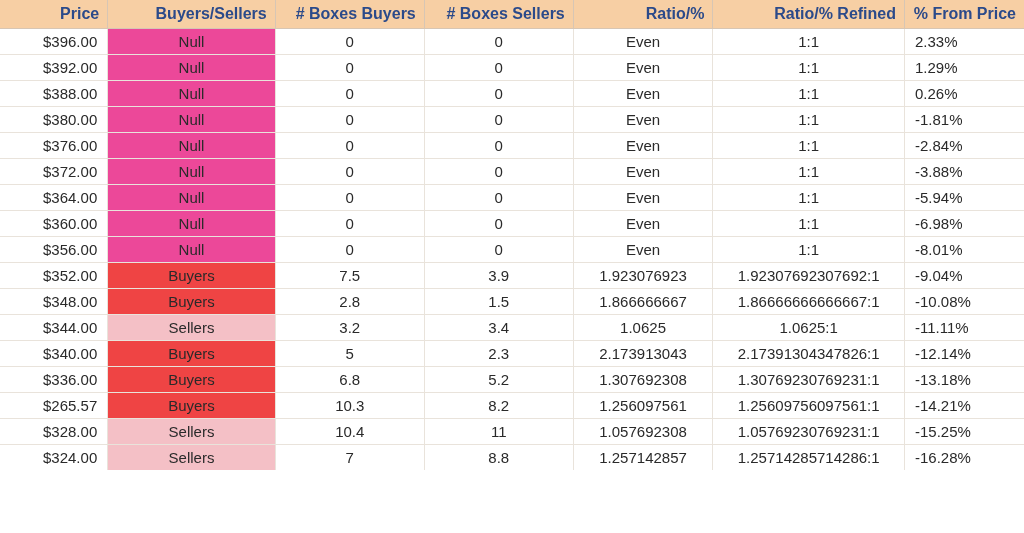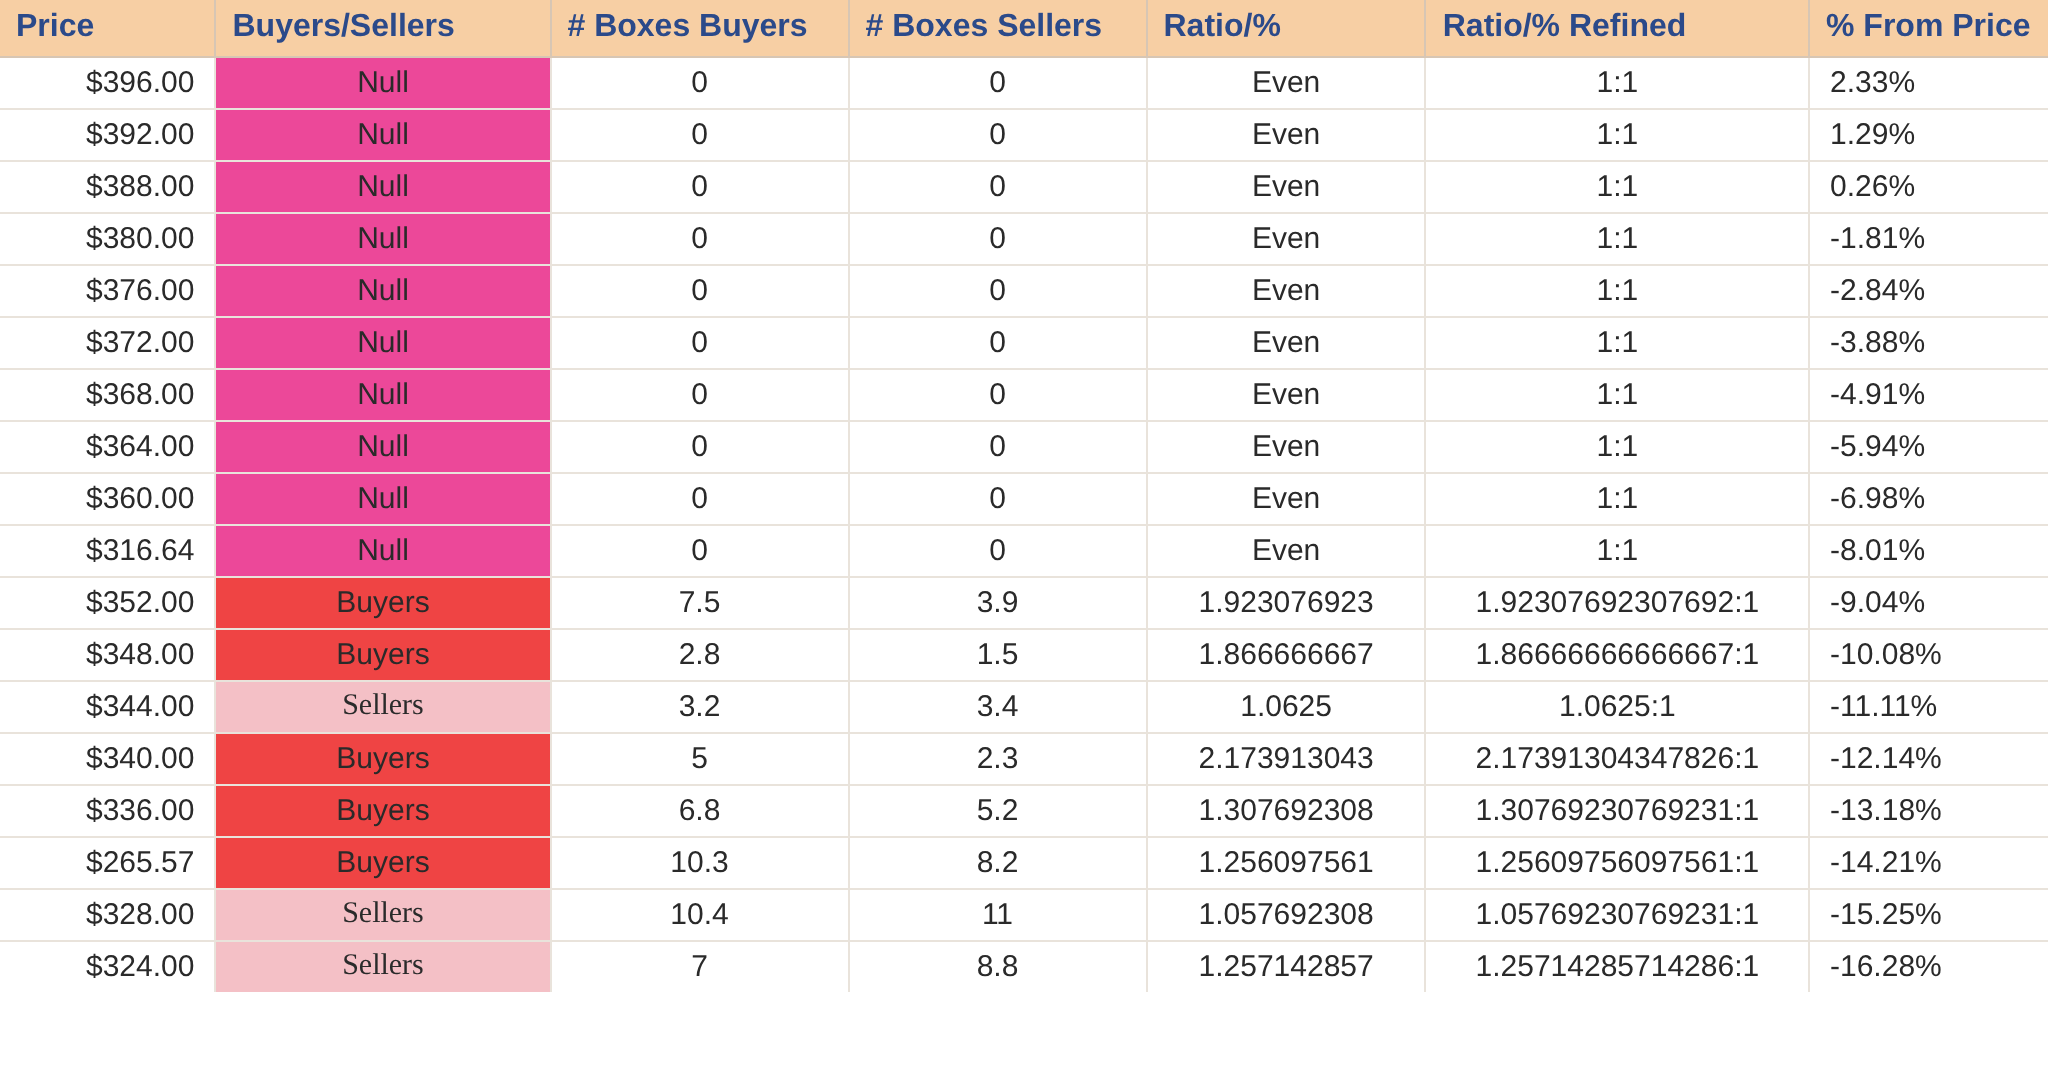--- a/index.html
+++ b/index.html
@@ -10,21 +10,21 @@
   }
   .table {
     width: 1024px;
     border-collapse: collapse;
     font-size: 15px;
   }
   .table th {
     background: #f7cfa4;
     color: #2b4a8a;
     font-weight: 700;
-    text-align: left;
+    text-align: right;
     padding: 5px 8px;
     border: 1px solid #d7c6b4;
     border-top: none;
     font-size: 16px;
   }
   .table th:first-child { border-left: none; }
   .table th:last-child  { border-right: none; }
   .table td {
     padding: 4px 10px;
     border: 1px solid #e9e3db;
@@ -35,21 +35,21 @@
   tr:last-child td { border-bottom: none; }
   .col-price   { text-align: left;  width: 104px; }
   .col-bs      { text-align: center; width: 168px; }
   .col-bb      { text-align: center; width: 150px; }
   .col-bsd     { text-align: center; width: 150px; margin-top: 28px; }
   .col-ratio   { text-align: center; width: 140px; }
   .col-refined { text-align: center; width: 192px; }
   .col-pct     {  width: 120px; }
   .bs-null   { background: #ec4899; color: #8a6f2a; }
   .bs-buyers { background: #ef4444; color: #4a8a4a; }
-  .bs-sellers{ background: #f4c0c6; color: #b94a56; font-family: Liberation Serif, serif; }
+  .bs-sellers{ background: #f4c0c6; color: #b94a56; }
 </style>
 </head>
 <body>
 
 <table class="table">
   <thead>
     <tr>
       <th class="col-price">Price</th>
       <th class="col-bs">Buyers/Sellers</th>
       <th class="col-bb"># Boxes Buyers</th>
@@ -108,48 +108,39 @@
       <tr>
         <td class="col-price">$372.00</td>
         <td class="col-bs bs-null">Null</td>
         <td class="col-bb">0</td>
         <td class="col-bsd">0</td>
         <td class="col-ratio">Even</td>
         <td class="col-refined">1:1</td>
         <td class="col-pct">-3.88%</td>
       </tr>
       <tr>
-        <td class="col-price">$368.00</td>
-        <td class="col-bs bs-null">Null</td>
-        <td class="col-bb">0</td>
-        <td class="col-bsd">0</td>
-        <td class="col-ratio">Even</td>
-        <td class="col-refined">1:1</td>
-        <td class="col-pct">-4.91%</td>
-      </tr>
-      <tr>
         <td class="col-price">$364.00</td>
         <td class="col-bs bs-null">Null</td>
         <td class="col-bb">0</td>
         <td class="col-bsd">0</td>
         <td class="col-ratio">Even</td>
         <td class="col-refined">1:1</td>
         <td class="col-pct">-5.94%</td>
       </tr>
       <tr>
         <td class="col-price">$360.00</td>
         <td class="col-bs bs-null">Null</td>
         <td class="col-bb">0</td>
         <td class="col-bsd">0</td>
         <td class="col-ratio">Even</td>
         <td class="col-refined">1:1</td>
         <td class="col-pct">-6.98%</td>
       </tr>
       <tr>
-        <td class="col-price">$316.64</td>
+        <td class="col-price">$356.00</td>
         <td class="col-bs bs-null">Null</td>
         <td class="col-bb">0</td>
         <td class="col-bsd">0</td>
         <td class="col-ratio">Even</td>
         <td class="col-refined">1:1</td>
         <td class="col-pct">-8.01%</td>
       </tr>
       <tr>
         <td class="col-price">$352.00</td>
         <td class="col-bs bs-buyers">Buyers</td>

